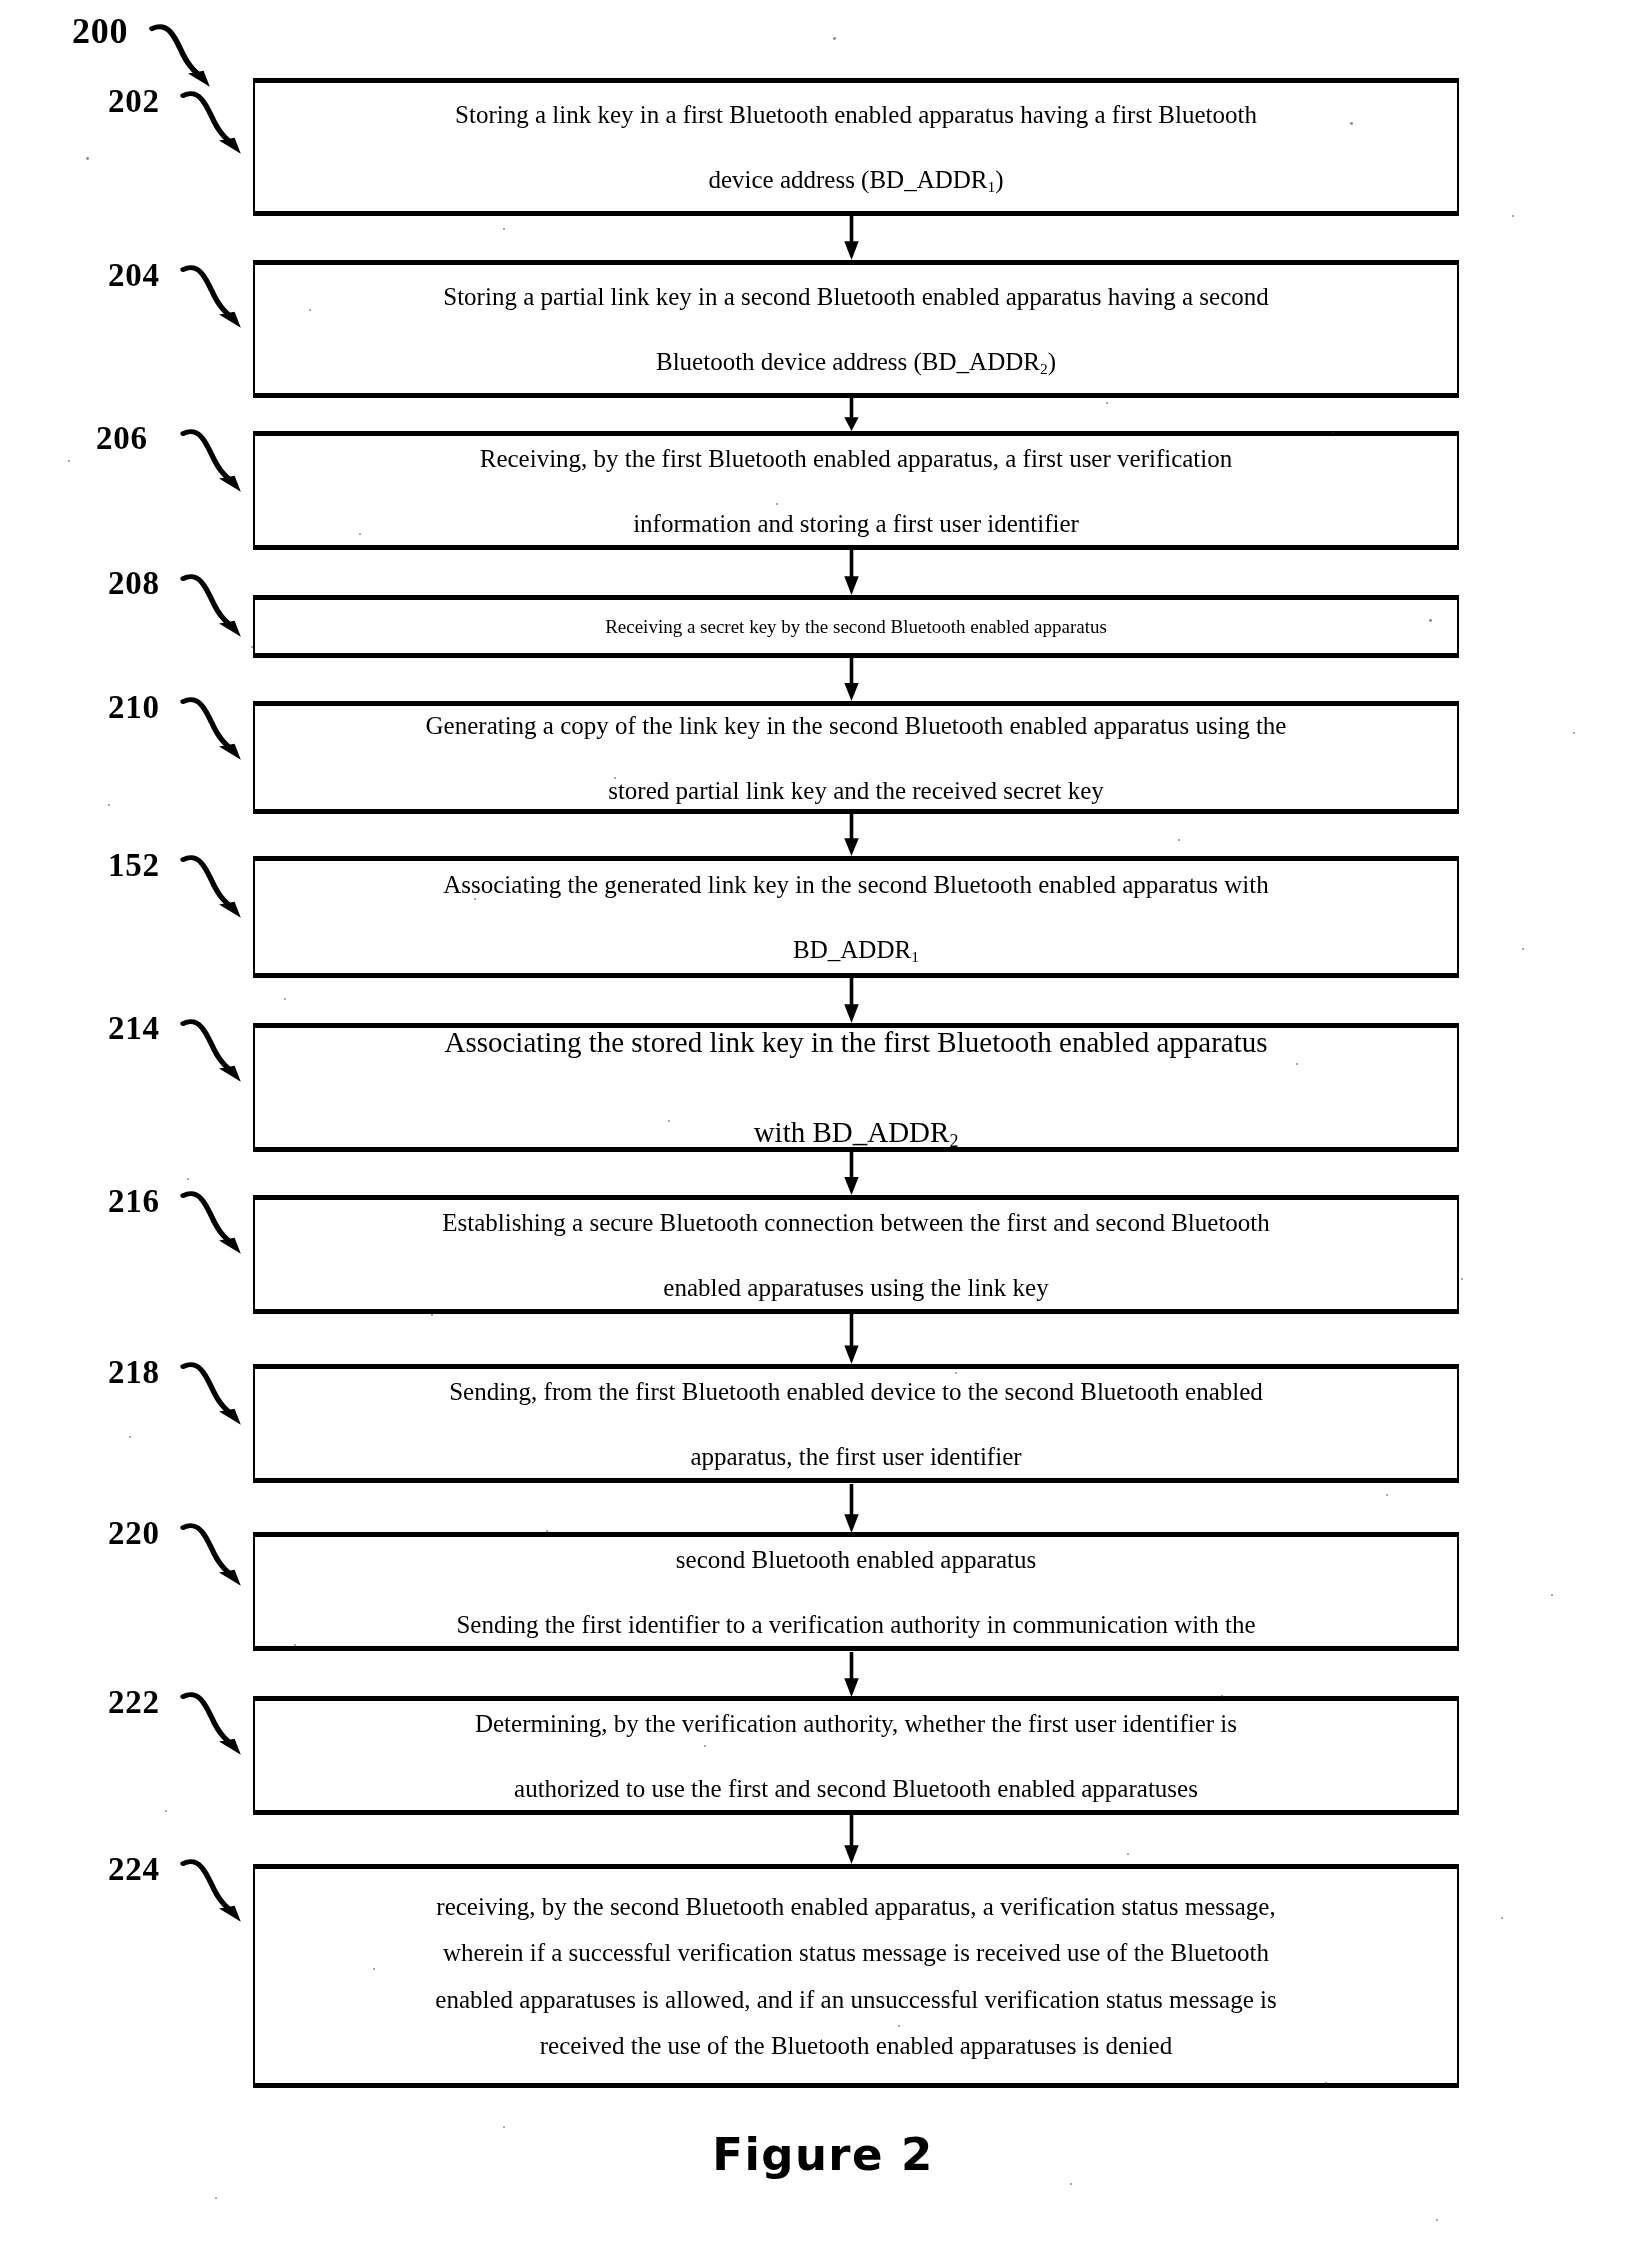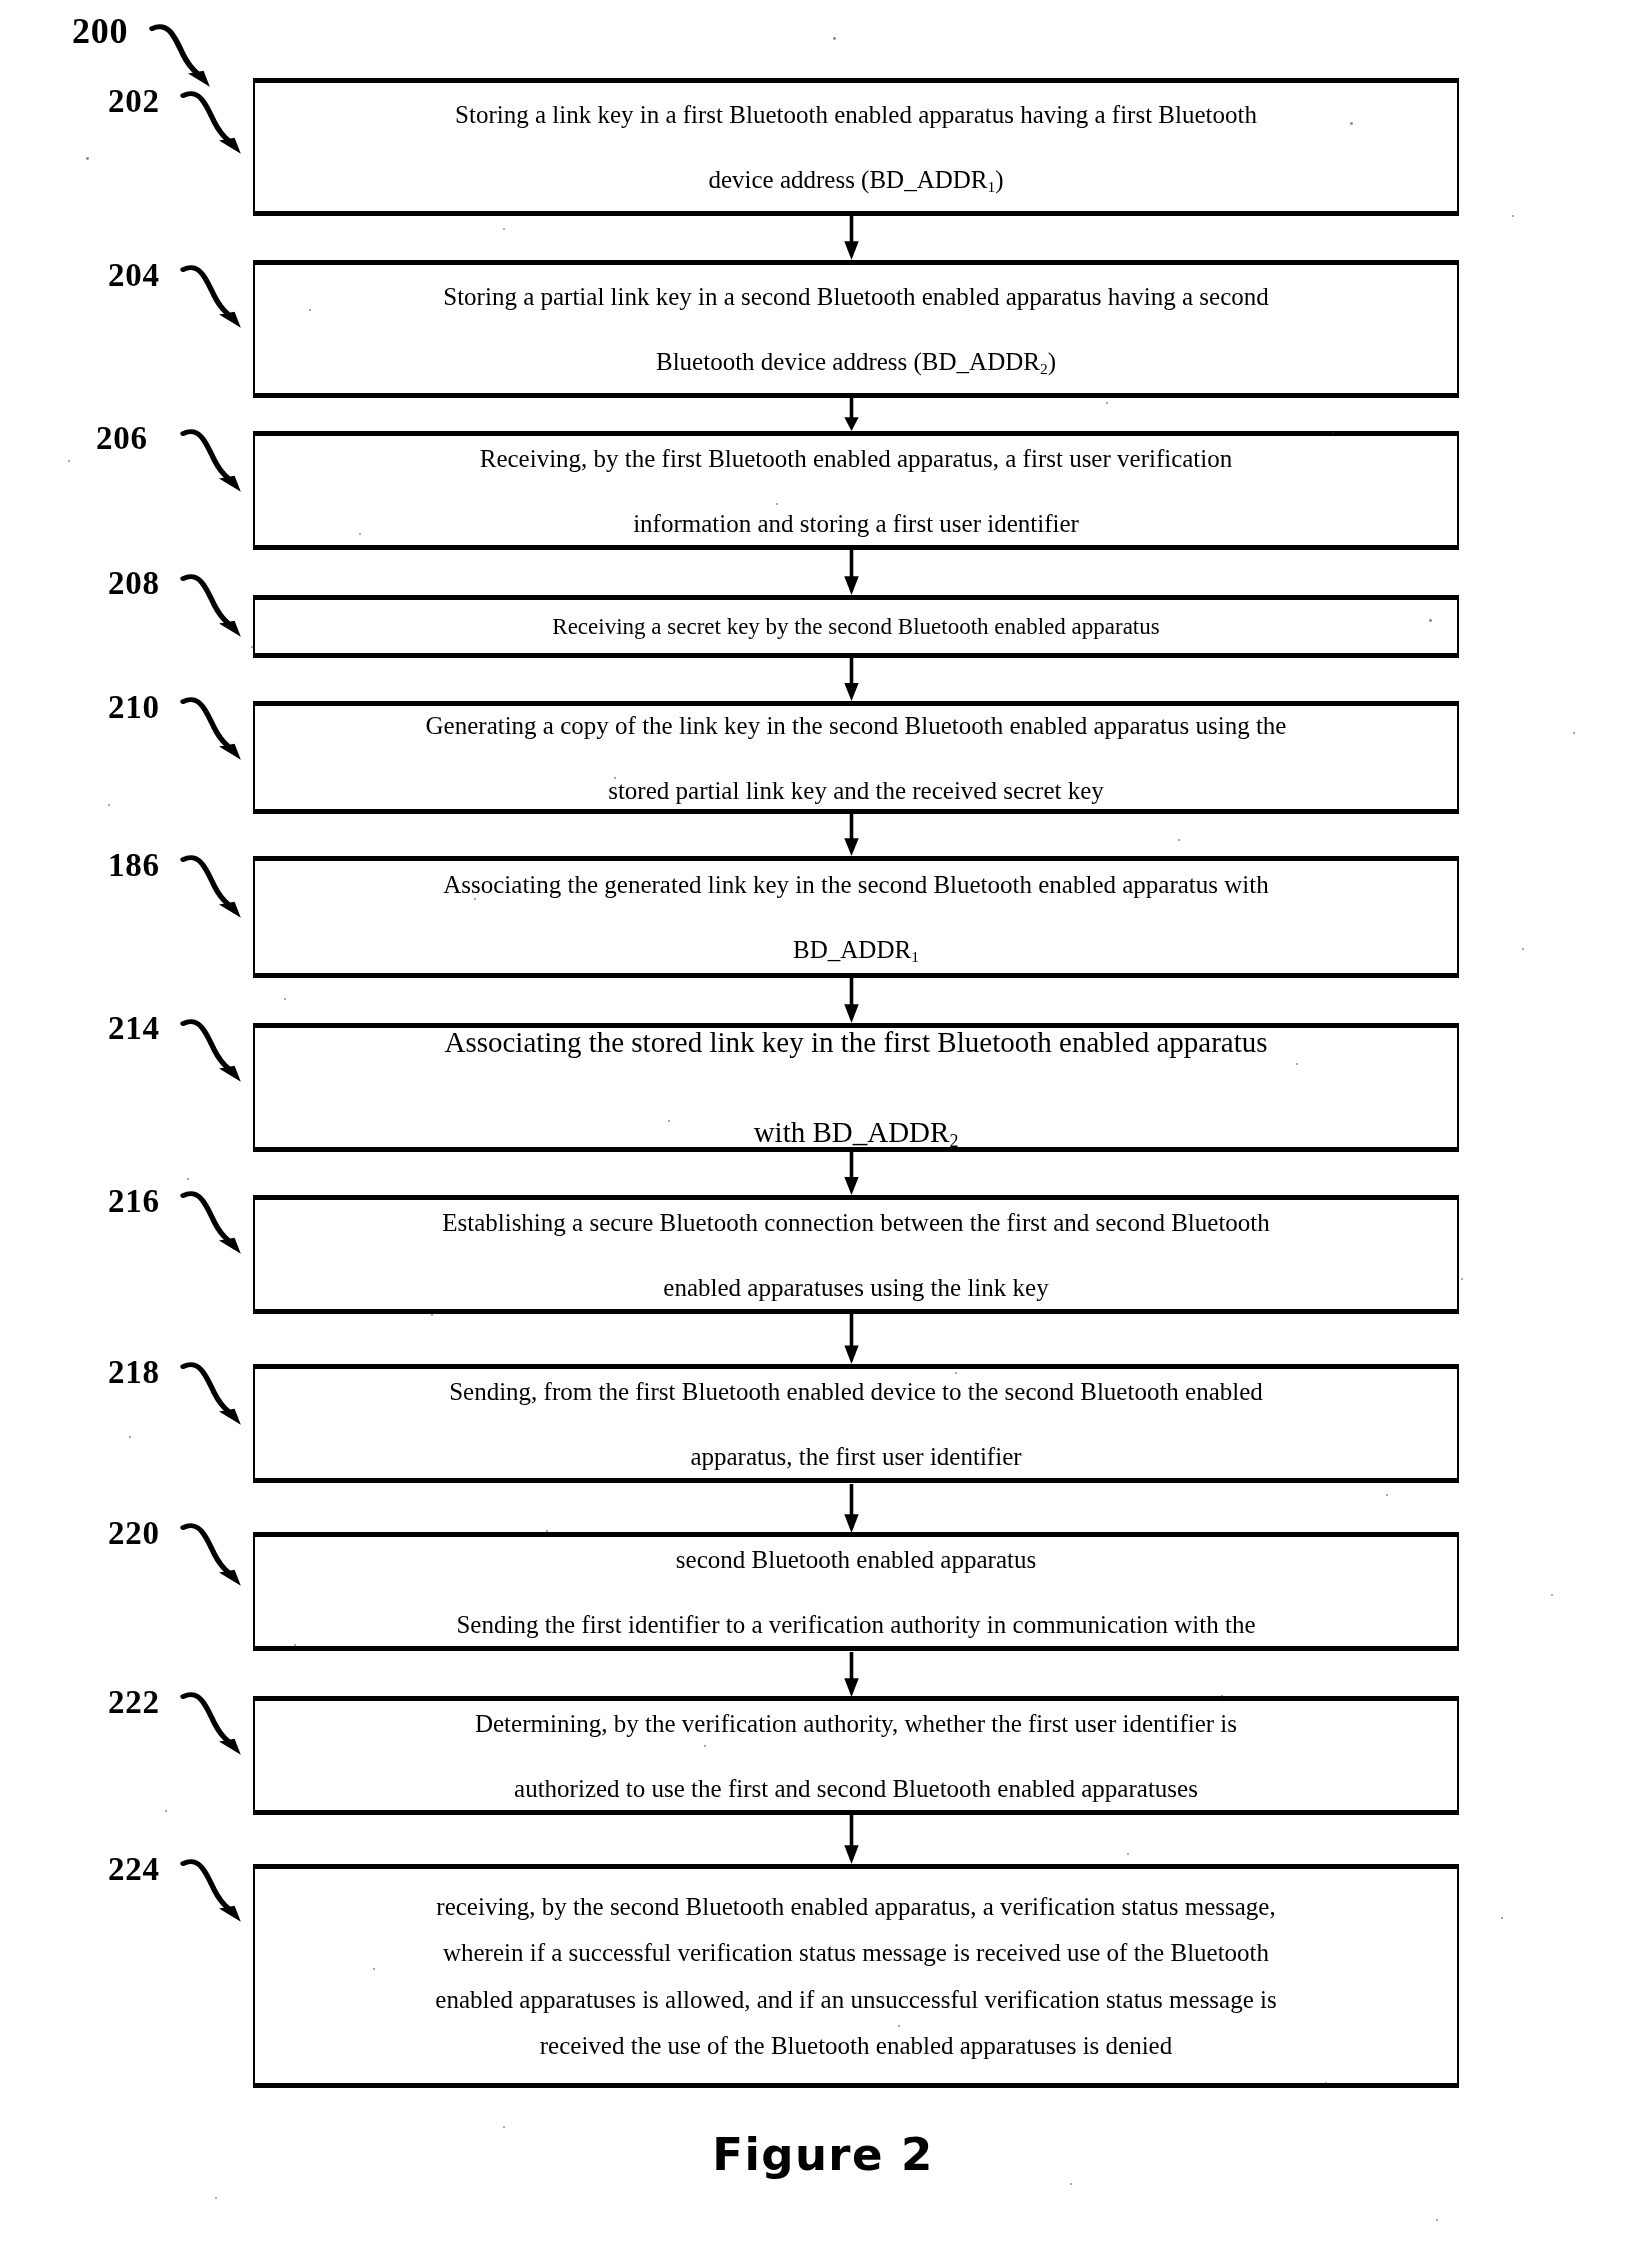--- a/index.html
+++ b/index.html
@@ -71,21 +71,21 @@
   }
   
   .pbox.larger .pline {
     font-size: 29px;
   }
   
   .pbox.quad .pline + .pline {
     margin-top: 21.5px;
   }
   .pbox.single .pline {
-    font-size: 23px;
+    font-size: 19px;
   }
 
   sub {
     font-size: 0.62em;
     vertical-align: baseline;
     position: relative;
     top: 0.28em;
   }
 
   
@@ -171,21 +171,21 @@
         <div class="pline">received the use of the Bluetooth enabled apparatuses is denied</div>
       </div>
     </div>
   <div id="layer-refs">
       <div class="ref-num big" style="left: 72px; top: 13px;">200</div>
       <div class="ref-num" style="left: 108px; top: 85px;">202</div>
       <div class="ref-num" style="left: 108px; top: 259px;">204</div>
       <div class="ref-num" style="left: 96px; top: 422px;">206</div>
       <div class="ref-num" style="left: 108px; top: 567px;">208</div>
       <div class="ref-num" style="left: 108px; top: 691px;">210</div>
-      <div class="ref-num" style="left: 108px; top: 849px;">186</div>
+      <div class="ref-num" style="left: 108px; top: 849px;">152</div>
       <div class="ref-num" style="left: 108px; top: 1012px;">214</div>
       <div class="ref-num" style="left: 108px; top: 1185px;">216</div>
       <div class="ref-num" style="left: 108px; top: 1356px;">218</div>
       <div class="ref-num" style="left: 108px; top: 1517px;">220</div>
       <div class="ref-num" style="left: 108px; top: 1686px;">222</div>
       <div class="ref-num" style="left: 108px; top: 1853px;">224</div>
     </div>
   <div id="layer-leaders">
       <svg class="leader" width="78" height="66" viewBox="0 0 100 100" preserveAspectRatio="none" style="left: 149px; top: 21.5px;">
         <path d="M 4 10 C 26 -2, 34 26, 44 50 C 50 64, 56 72, 62 78" fill="none" stroke="#000" stroke-width="7.3500000000000005" stroke-linecap="round"></path>

